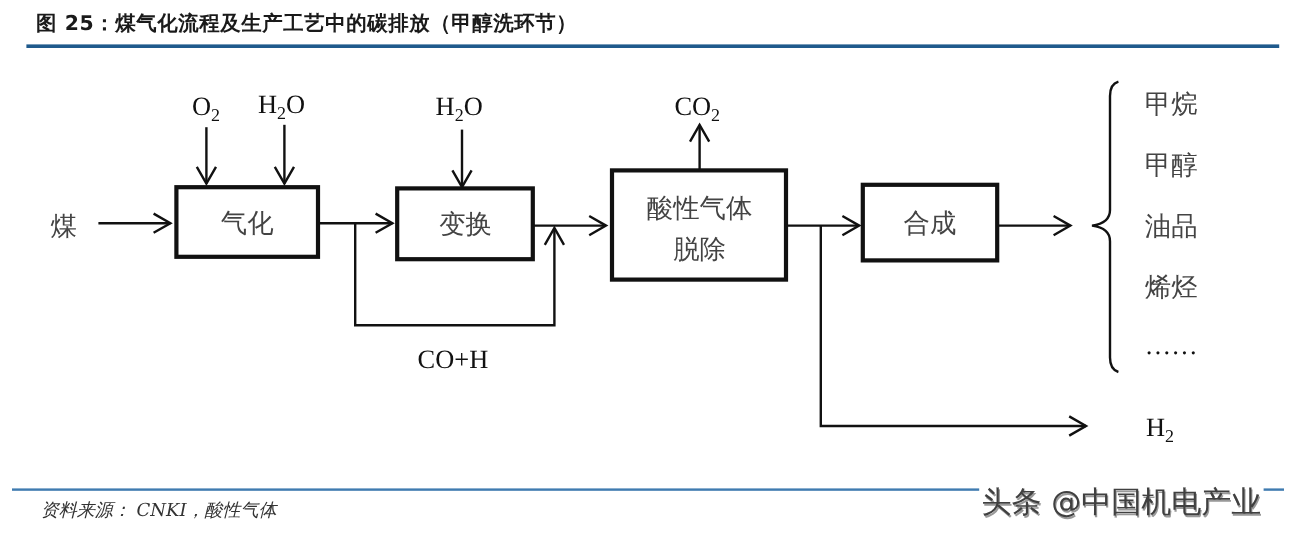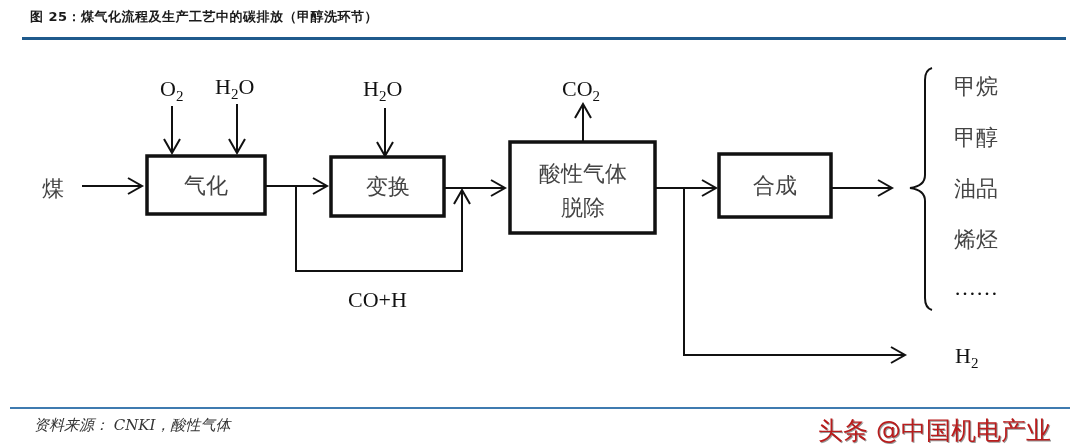--- a/index.html
+++ b/index.html
@@ -1,21 +1,21 @@
 <!DOCTYPE html>
 <html><head>
 <meta charset="utf-8">
 <style>
   html, body { margin: 0; padding: 0; background: #ffffff; }
   body { width: 1080px; height: 447px; position: relative; overflow: hidden; font-family: "DejaVu Sans", sans-serif; }
-  .fig-title { position: absolute; left: 30px; top: 8px; font-size: 13px; font-weight: bold; color: #1a1a1a; letter-spacing: 0.5px; font-family: "DejaVu Sans", sans-serif; text-align: right; }
+  .fig-title { position: absolute; left: 30px; top: 8px; font-size: 17px; font-weight: bold; color: #1a1a1a; letter-spacing: 0.5px; font-family: "DejaVu Sans", sans-serif; text-align: right; }
   .rule-top { position: absolute; left: 22px; top: 37px; width: 1044px; height: 3px; background: #1f5a8c; }
   .rule-bottom { position: absolute; left: 10px; top: 407px; width: 1060px; height: 2px; background: #3f7bb0; }
   .source { position: absolute; left: 34px; top: 416px; font-size: 15px; font-style: italic; color: #333; font-family: "DejaVu Serif", serif; }
-  .watermark { position: absolute; left: 816px; top: 414px; font-size: 25px; color: #b91c1c; background: #ffffff; padding: 0 2px; font-family: "DejaVu Sans", sans-serif; text-shadow: 1px 1px 0 #999; }
+  .watermark { position: absolute; left: 816px; top: 402px; font-size: 25px; color: #404040; background: #ffffff; padding: 0 2px; font-family: "DejaVu Sans", sans-serif; text-shadow: 1px 1px 0 #999; }
   svg#diagram { position: absolute; left: 0; top: 0; }
   .box { fill: #ffffff; stroke: #111; stroke-width: 3.5; }
   .line { stroke: #111; stroke-width: 2; fill: none; }
   .head { stroke: #111; stroke-width: 2; fill: none; }
   .cn { font-family: "DejaVu Serif", serif; font-size: 22px; fill: #444; }
   .chem { font-family: "Liberation Serif", serif; font-size: 22px; fill: #111; }
   .sub { font-size: 15px; }
 </style>
 </head>
 <body>

